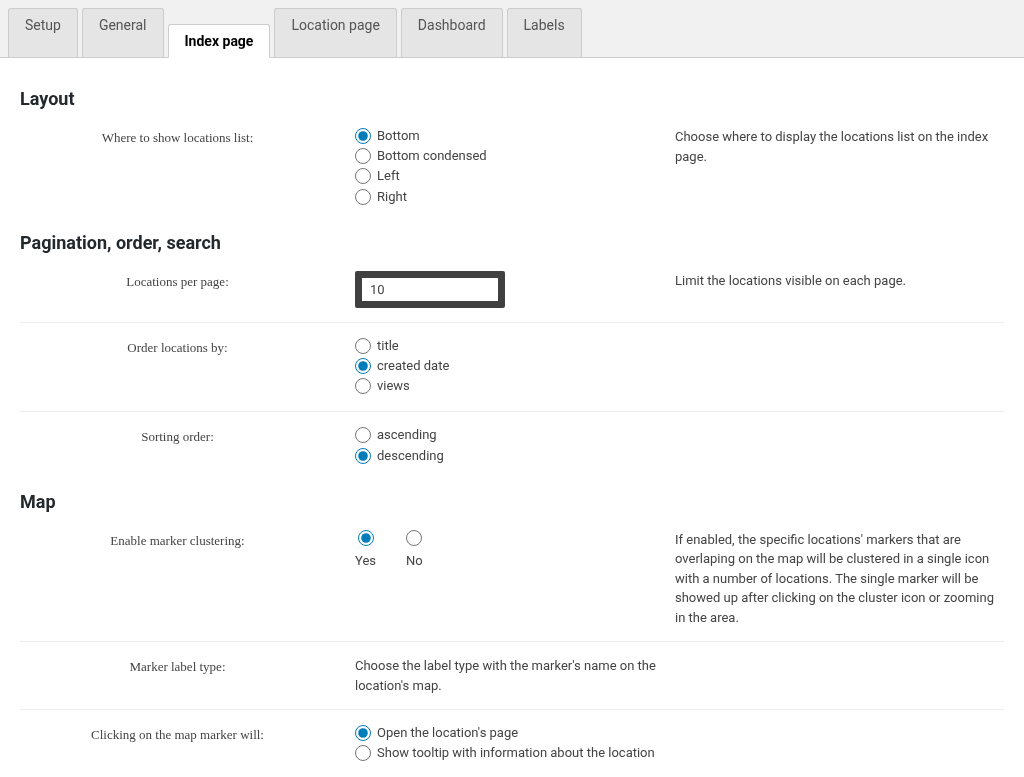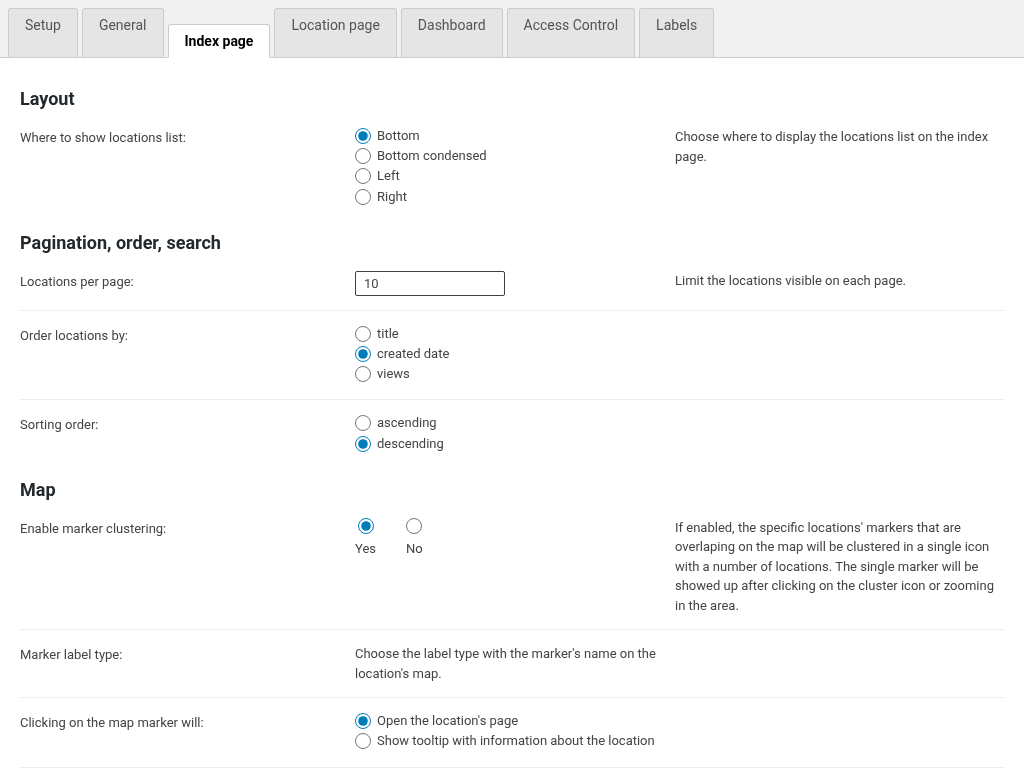--- a/index.html
+++ b/index.html
@@ -59,25 +59,26 @@
       align-items: flex-start;
       padding: 14px 0;
       border-top: 1px solid #eee;
     }
     .form-row.first {
       border-top: none;
     }
     .form-label {
       width: 335px;
       min-width: 335px;
-      text-align: left;
+      text-align: center;
       padding-right: 20px;
       padding-top: 2px;
       color: #444;
       line-height: 1.4;
+      font-family: Liberation Serif, serif;
     }
     .form-control {
       width: 320px;
       min-width: 320px;
       padding-right: 20px;
     }
     .form-help {
       flex: 1;
       color: #444;
       line-height: 1.5;
@@ -102,37 +103,36 @@
       display: flex;
       gap: 30px;
     }
     .inline-radios .radio-option {
       margin-bottom: 0;
       flex-direction: column;
     }
     input[type="text"], input[type="number"] {
       width: 150px;
       padding: 4px 8px;
-      border: 1px solid #404040;
+      border: 7px solid #404040;
       border-radius: 2px;
       font-size: 13px;
       font-family: inherit;
       color: #444;
     }
   </style>
 </head>
 <body>
 
 <div class="tabs">
   <div class="tab">Setup</div>
   <div class="tab">General</div>
   <div class="tab active">Index page</div>
   <div class="tab">Location page</div>
   <div class="tab">Dashboard</div>
-  <div class="tab">Access Control</div>
   <div class="tab">Labels</div>
 </div>
 
 <div class="content">
 
   <h3 class="section-title">Layout</h3>
   <div class="section-block">
     <div class="form-row first">
       <div class="form-label">Where to show locations list:</div>
       <div class="form-control">

